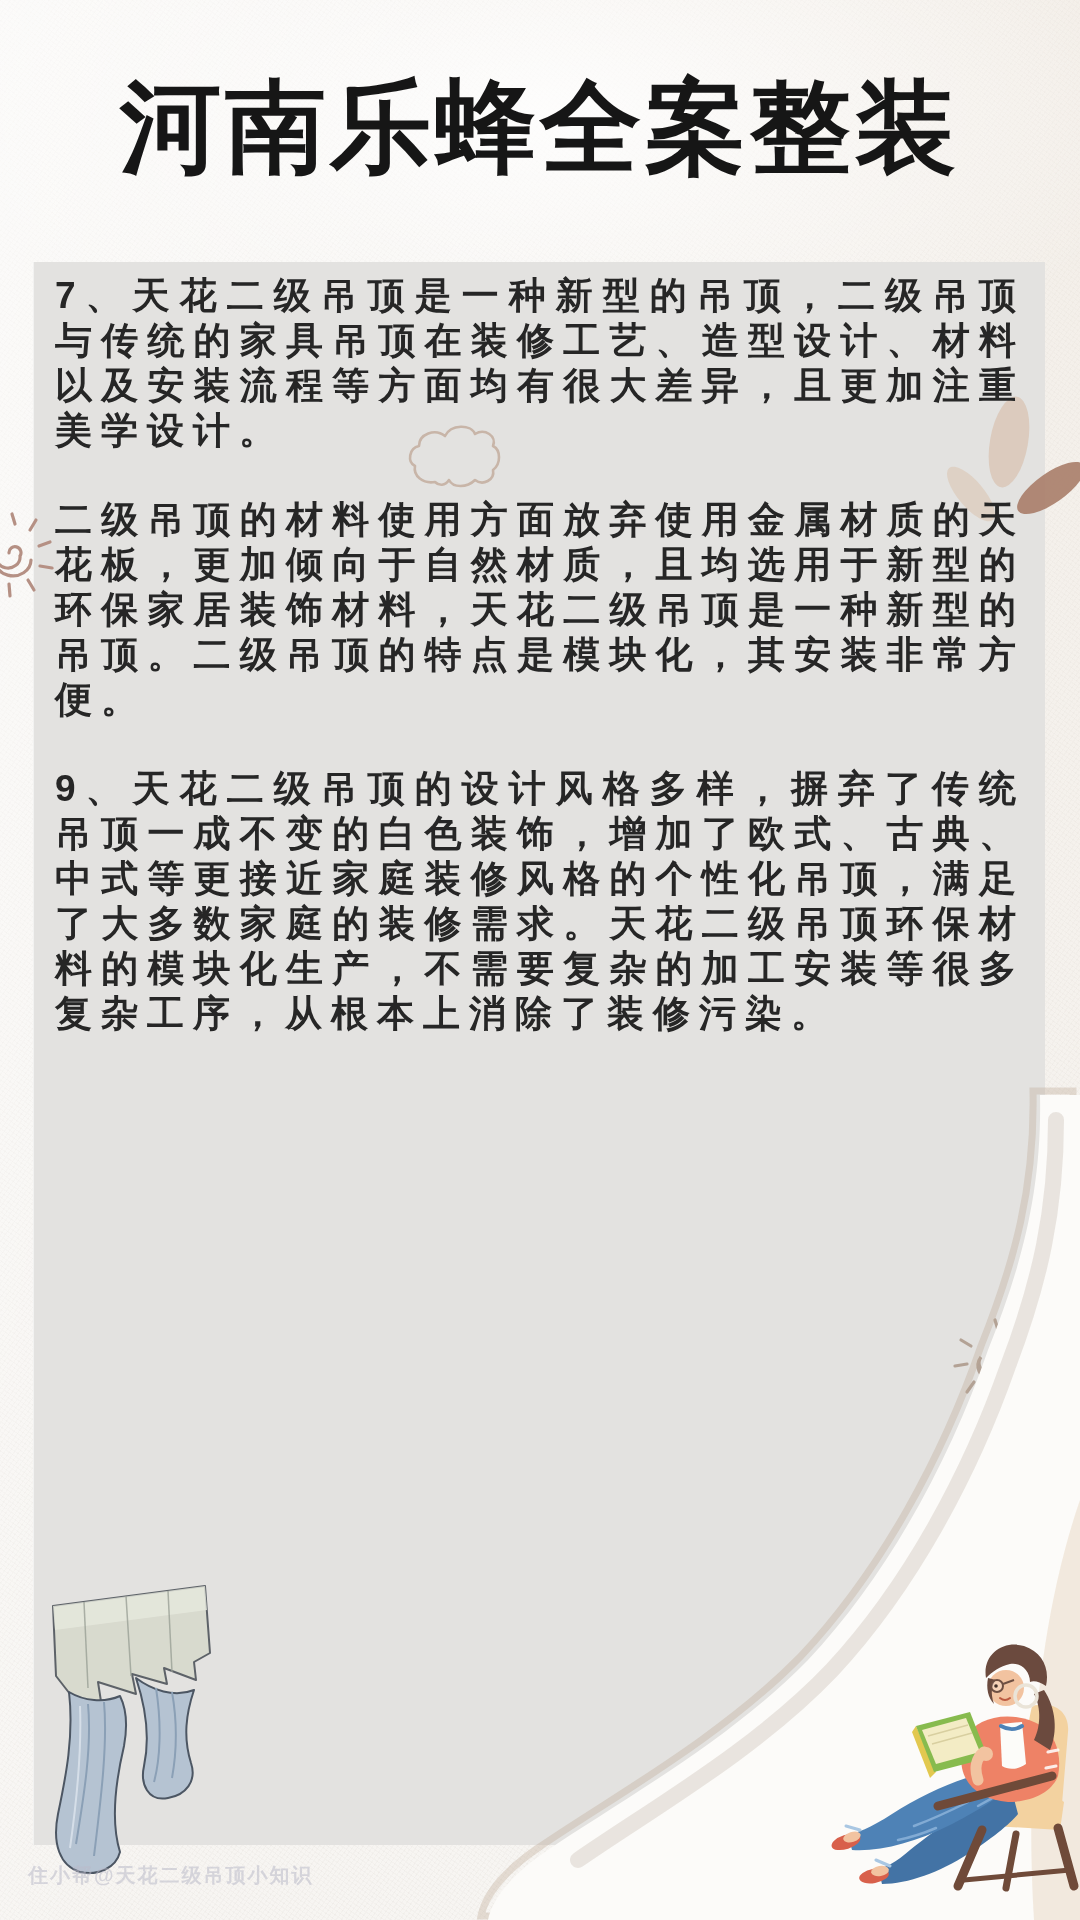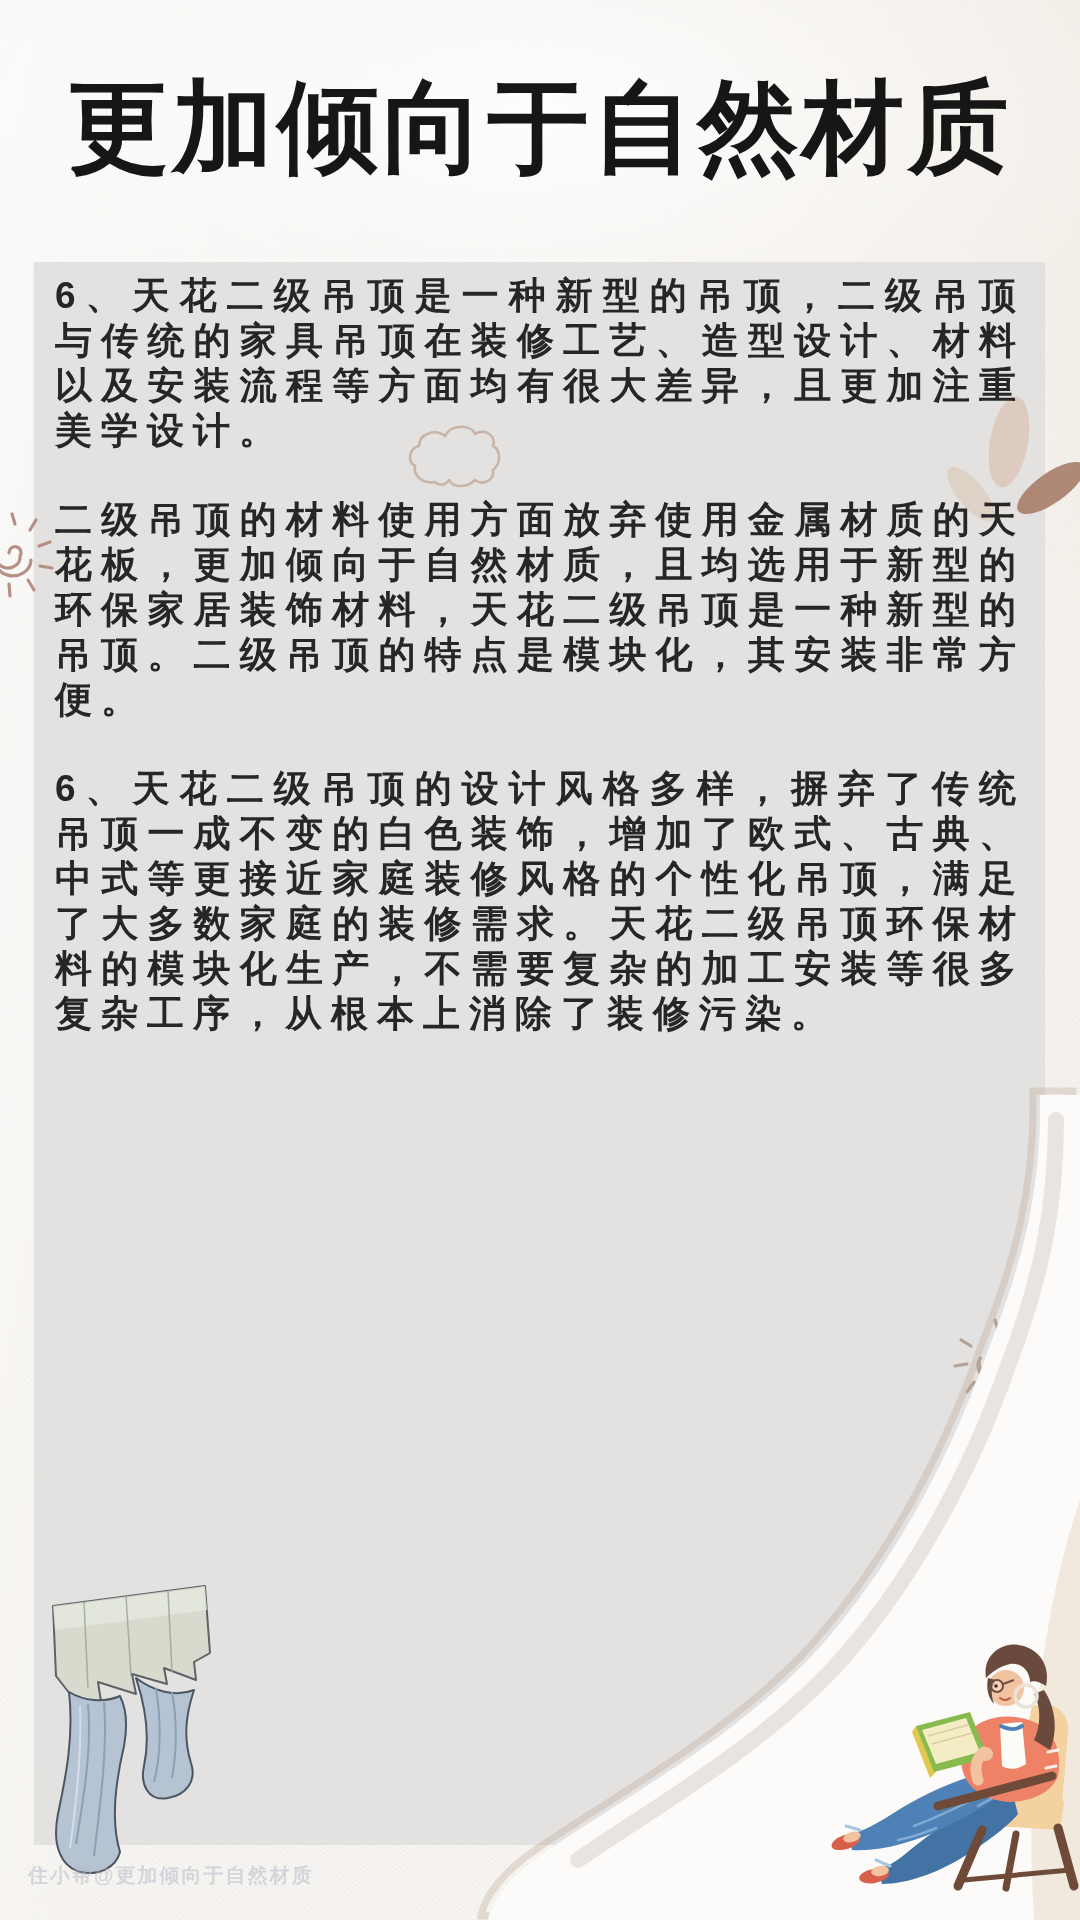--- a/index.html
+++ b/index.html
@@ -55,21 +55,21 @@
     left:28px;top:1862px;z-index:7;
     font-size:20px;letter-spacing:2px;color:rgba(185,186,200,0.55);font-weight:700;
   }
 </style>
 </head>
 <body>
 
 <div class="abs texture"></div>
 <div class="abs sheen"></div>
 
-<h1 class="abs title">更加倾向于自然材质</h1>
+<h1 class="abs title">河南乐蜂全案整装</h1>
 
 <div class="abs card">
 
   <svg class="deco cloud" viewBox="0 0 102 76">
     <path d="M30,62 C18,64 8,56 10,46 C2,42 4,28 14,26 C14,14 30,8 40,16 C46,4 66,4 70,14 C80,8 92,16 88,26 C96,30 96,44 88,50 C90,60 78,66 70,60 C62,68 48,68 44,60 C40,66 34,66 30,62 Z" fill="none" stroke="#c8b5a8" stroke-width="2.6" stroke-linejoin="round"></path>
   </svg>
 
   <svg class="deco plant" viewBox="0 0 150 155">
     <ellipse cx="66" cy="52" rx="19" ry="46" transform="rotate(10 66 52)" fill="#d9c5b5" opacity="0.8"></ellipse>
     <ellipse cx="28" cy="104" rx="13" ry="34" transform="rotate(-40 28 104)" fill="#dccaba" opacity="0.72"></ellipse>
@@ -85,23 +85,23 @@
       <path d="M90,62 L78,60"></path>
         <path d="M72,84 L66,74"></path>
         <path d="M48,90 L47,78"></path>
       <path d="M22,80 L29,70"></path>
         <path d="M10,54 L22,52"></path>
         <path d="M16,28 L26,34"></path>
     </g>
   </svg>
 
   <div class="card-text">
-    <p>6、天花二级吊顶是一种新型的吊顶，二级吊顶与传统的家具吊顶在装修工艺、造型设计、材料以及安装流程等方面均有很大差异，且更加注重美学设计。</p>
+    <p>7、天花二级吊顶是一种新型的吊顶，二级吊顶与传统的家具吊顶在装修工艺、造型设计、材料以及安装流程等方面均有很大差异，且更加注重美学设计。</p>
     <p>二级吊顶的材料使用方面放弃使用金属材质的天花板，更加倾向于自然材质，且均选用于新型的环保家居装饰材料，天花二级吊顶是一种新型的吊顶。二级吊顶的特点是模块化，其安装非常方便。</p>
-    <p>6、天花二级吊顶的设计风格多样，摒弃了传统吊顶一成不变的白色装饰，增加了欧式、古典、中式等更接近家庭装修风格的个性化吊顶，满足了大多数家庭的装修需求。天花二级吊顶环保材料的模块化生产，不需要复杂的加工安装等很多复杂工序，从根本上消除了装修污染。</p>
+    <p>9、天花二级吊顶的设计风格多样，摒弃了传统吊顶一成不变的白色装饰，增加了欧式、古典、中式等更接近家庭装修风格的个性化吊顶，满足了大多数家庭的装修需求。天花二级吊顶环保材料的模块化生产，不需要复杂的加工安装等很多复杂工序，从根本上消除了装修污染。</p>
   </div>
 </div>
 
 <svg class="abs sun-left" viewBox="0 0 100 96">
   <g stroke="#b59084" stroke-width="3.2" stroke-linecap="round" fill="none">
     <path d="M47,47 a6,6 0 1 1 11,3 a12,11 0 1 1 -22,-5 a18,16 0 1 0 33,9"></path>
     <path d="M50,8 L53,18"></path>
       <path d="M74,14 L68,24"></path>
       <path d="M88,36 L77,40"></path>
     <path d="M90,62 L78,60"></path>
@@ -185,13 +185,13 @@
 
   <path d="M120,174 L234,144" stroke="#6f4a39" stroke-width="9" stroke-linecap="round"></path>
   <g stroke="#6f4a39" stroke-linecap="round">
     <path d="M164,198 L140,254" stroke-width="9"></path>
     <path d="M240,196 L256,254" stroke-width="9"></path>
     <path d="M198,202 L188,256" stroke-width="7"></path>
     <path d="M146,248 L252,238" stroke-width="5"></path>
   </g>
 </svg>
 
-<div class="abs watermark">住小帮@更加倾向于自然材质</div>
+<div class="abs watermark">住小帮@天花二级吊顶小知识</div>
 
 </body></html>

